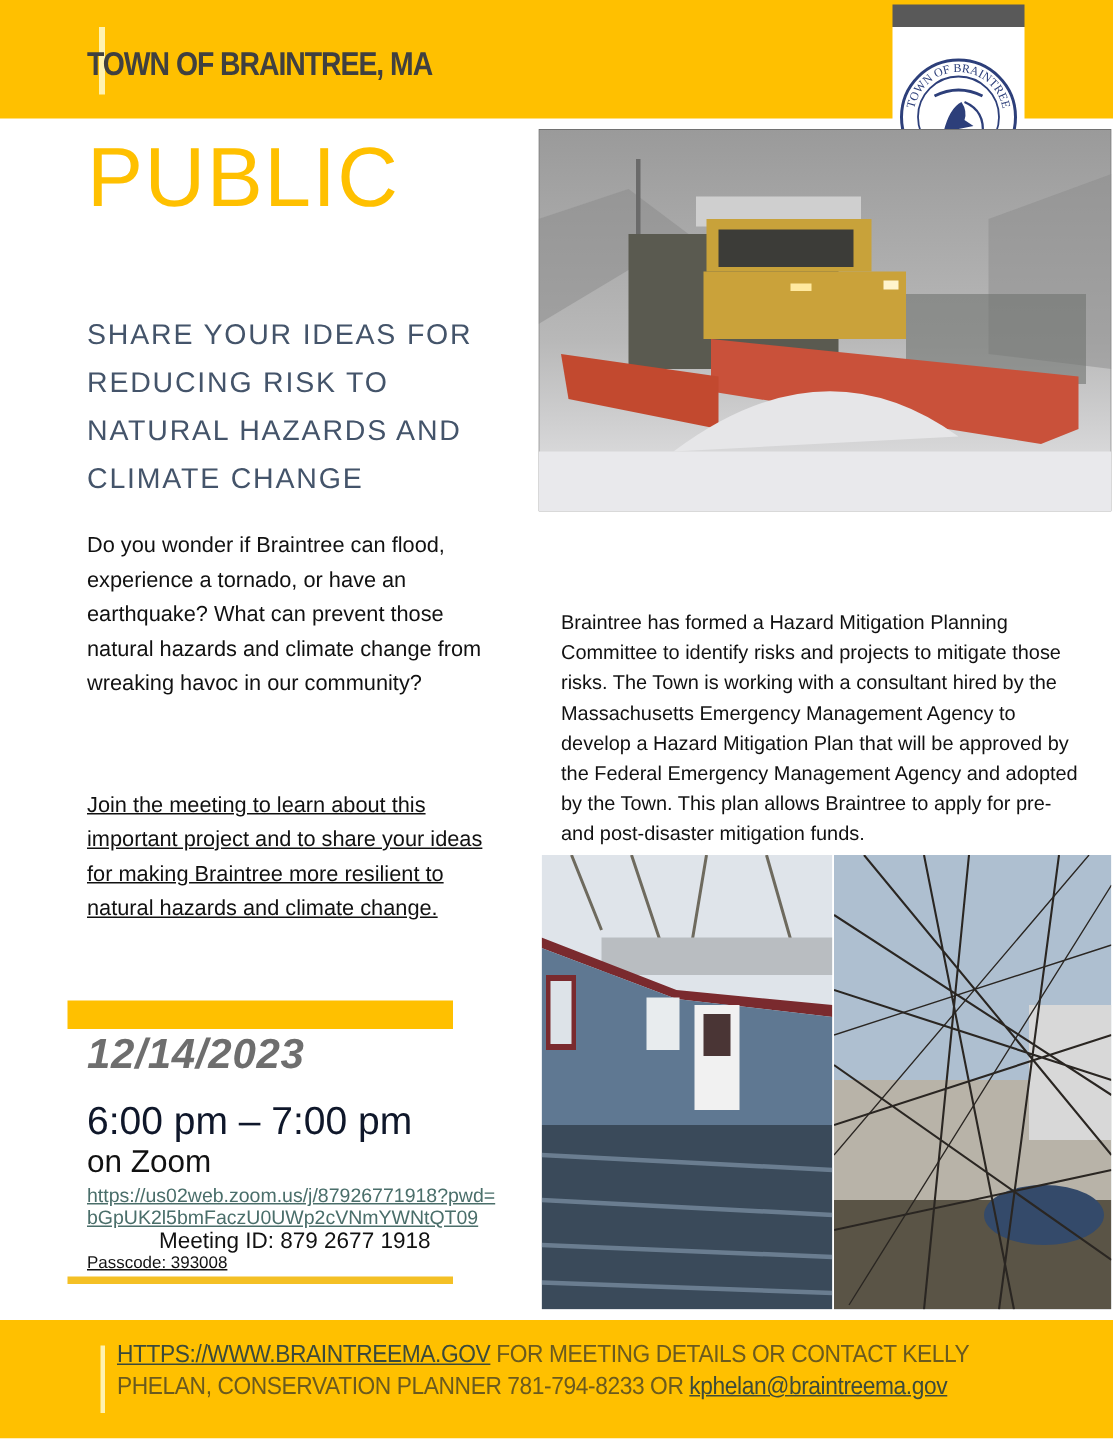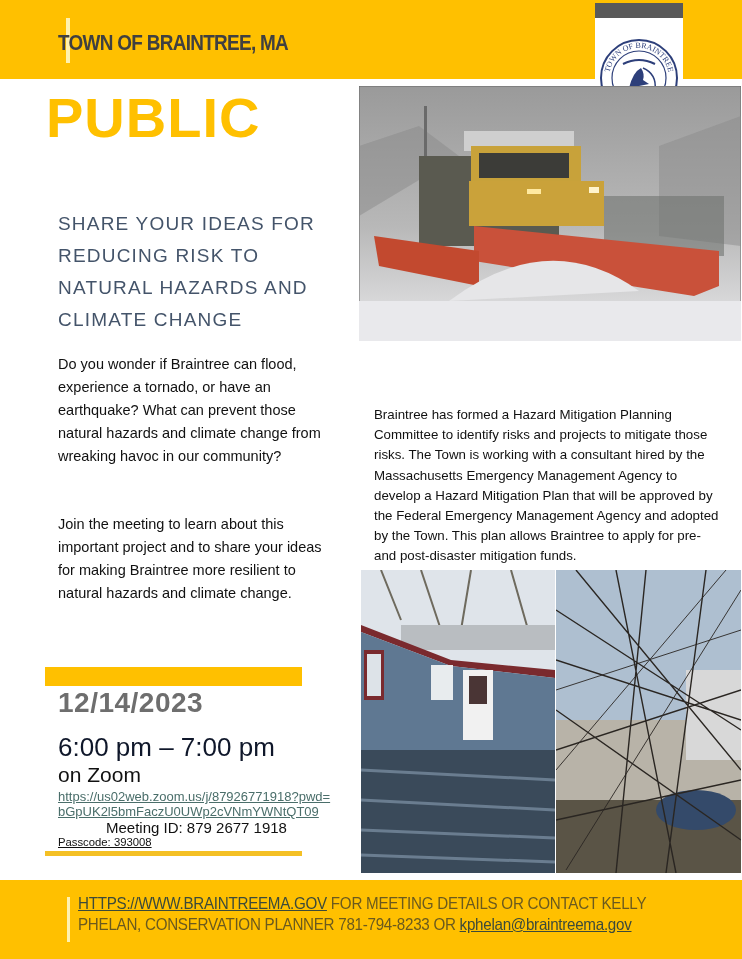--- a/index.html
+++ b/index.html
@@ -7,31 +7,31 @@
   .abs { position:absolute; }
   .header-band { left:0; top:0; width:742px; height:79px; background:#FFC000; }
   .header-bar { left:66px; top:18px; width:4px; height:45px; background:#FFF2B0; }
   .header-title { left:58px; top:30px; font-family:"Liberation Sans", sans-serif; font-weight:bold; font-size:22px; color:#404040; letter-spacing:-0.8px; transform:scaleX(0.86); transform-origin:left top; white-space:nowrap; }
   .logo-wrap { left:595px; top:3px; width:88px; height:142px; }
   .logo-top { position:absolute; left:0; top:0; width:88px; height:15px; background:#595959; }
   .logo-box { position:absolute; left:0; top:15px; width:88px; height:106px; background:#ffffff; }
   .logo-chevron { position:absolute; left:0; top:121px; width:0; height:0; border-left:44px solid transparent; border-right:44px solid transparent; border-top:22px solid #595959; }
   .seal { position:absolute; left:4px; top:20px; width:80px; height:80px; }
   .mayor { position:absolute; left:0; top:103px; width:88px; text-align:center; font-size:5px; color:#333; white-space:nowrap; }
-  .title { left:46px; top:90px; font-weight:bold; font-size:56px; line-height:56px; color:#FFC000; letter-spacing:1px; }
+  .title { left:58px; top:90px; font-weight:normal; font-size:56px; line-height:56px; color:#FFC000; letter-spacing:1px; }
   .subtitle { left:58px; top:208px; width:300px; font-weight:normal; font-size:19px; line-height:32px; color:#44546A; letter-spacing:1.2px; }
   .para { font-size:14.5px; line-height:23px; color:#111; }
   .p1 { left:58px; top:353px; width:280px; }
-  .p2 { left:58px; top:513px; width:280px; }
+  .p2 { left:58px; top:526px; width:280px;text-decoration:underline; }
   .p3 { left:374px; top:360px; width:350px; font-size:13.3px; line-height:20.2px; color:#111;margin-top:45px; }
   .photo-plow { left:359px; top:86px; width:382px; height:255px; overflow:hidden; }
   .photo-flood { left:361px; top:570px; width:194px; height:303px; overflow:hidden; }
   .photo-tree { left:556px; top:570px; width:185px; height:303px; overflow:hidden; }
   .date-bar { left:45px; top:667px; width:257px; height:19px; background:#FFC000; }
-  .date { left:58px; top:687px; font-weight:bold; font-size:28px; color:#6E6E6E; letter-spacing:0.5px; }
+  .date { left:58px; top:687px; font-weight:bold; font-size:28px; color:#6E6E6E; letter-spacing:0.5px;font-style:italic; }
   .time { left:58px; top:732px; font-size:26px; color:#0f172a; }
   .zoom { left:58px; top:763px; font-size:21px; color:#111; }
   .zlink { left:58px; top:789px; width:275px; font-size:13px; line-height:15px; color:#4a6e6a; text-decoration:underline; word-break:break-all; }
   .mid { left:58px; top:820px; font-size:15px; line-height:15px; color:#111;padding-left:48px; }
   .pass { left:58px; top:835px; font-size:11.3px; line-height:15px; color:#111;text-decoration:underline; }
   .bottom-bar { left:45px; top:851px; width:257px; height:5px; background:#F4C025; }
   .footer { left:0; top:880px; width:742px; height:79px; background:#FFC000; }
   .footer-bar { left:67px; top:897px; width:3px; height:45px; background:#FFF2B0; }
   .footer-text { left:78px; top:893px; width:650px; font-size:16.5px; line-height:21px; color:#6b5a1e; letter-spacing:-0.3px; transform:scaleX(0.92); transform-origin:left top; }
   .footer-text a { color:#3c4a3a; text-decoration:underline; }

